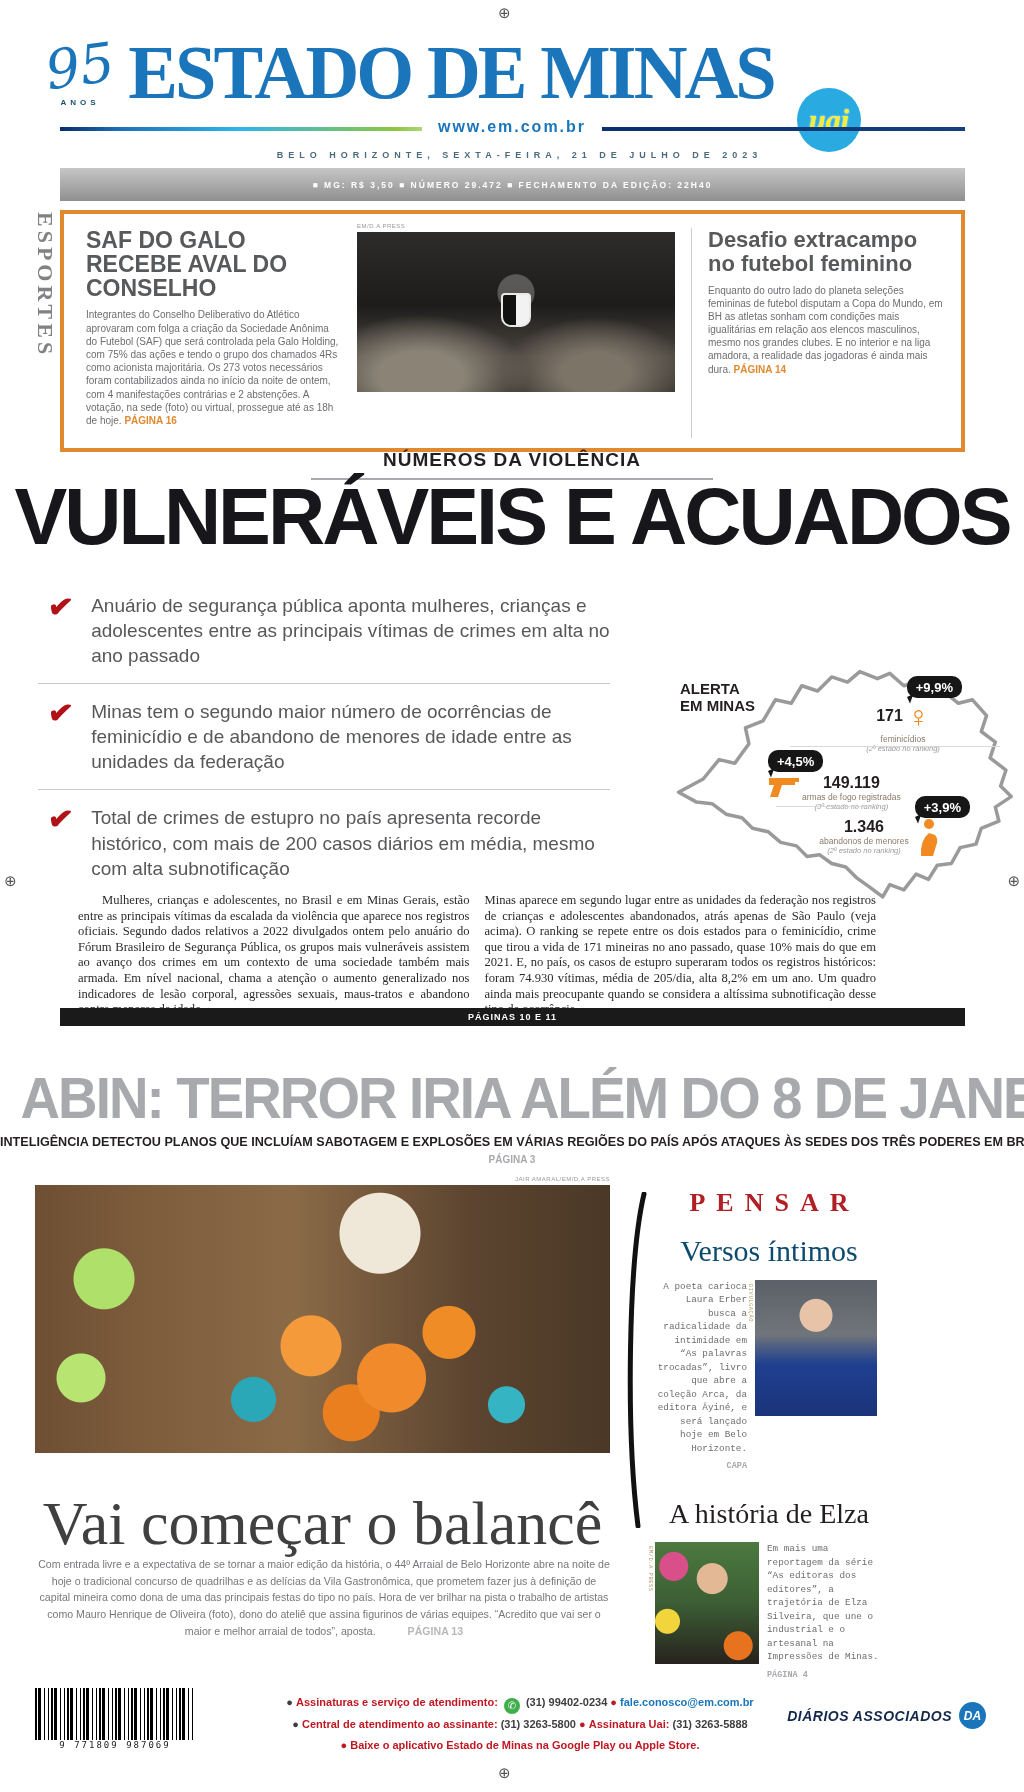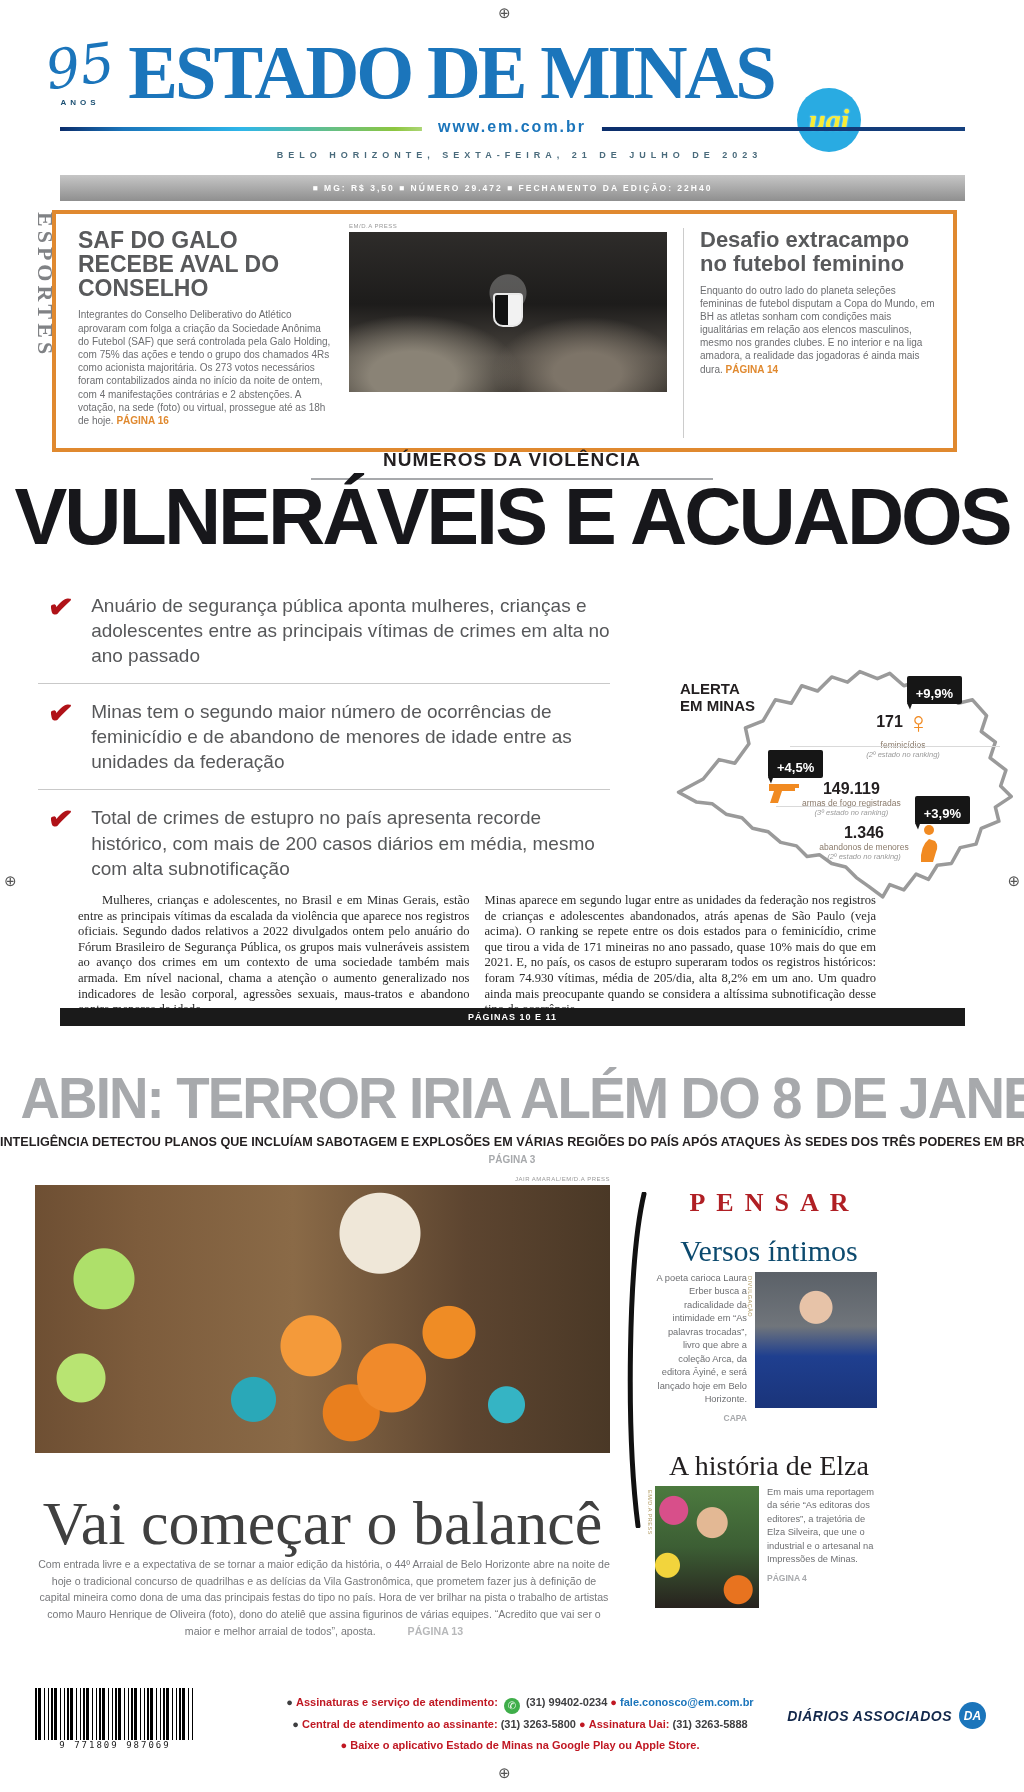--- a/index.html
+++ b/index.html
@@ -18,29 +18,29 @@
   .uai { position:absolute; left:797px; top:88px; width:64px; height:64px; border-radius:50%;
     background:#29abe2; display:flex; align-items:center; justify-content:center;
     font-family:"Liberation Serif", serif; font-style:italic; font-weight:bold; font-size:30px;
     color:#f9ed32; text-shadow:0 0 2px #fff; }
   .rule { position:absolute; left:60px; right:59px; top:127px; height:4px;
     background:linear-gradient(90deg,#0b2d6b,#1b75bb 7%,#2eb6ea 20%,#8dc63f 37%,#eaf5e2 46%,#ffffff 49%,#ffffff 53%,#0b2d6b 57%,#15407e 100%); }
   .site { position:absolute; left:50%; transform:translateX(-50%); top:118px; background:#fff;
     padding:0 16px; color:#1b75bb; font-weight:bold; font-size:16px; letter-spacing:2px; }
   .dateline { position:absolute; left:15px; right:0; top:150px; text-align:center; font-size:9px;
     letter-spacing:5px; color:#4a6b7c; font-weight:bold; }
-  .infobar { position:absolute; left:60px; right:59px; top:168px; height:26px;
+  .infobar { position:absolute; left:60px; right:59px; top:168px; height:33px;
     background:linear-gradient(#c6c6c6,#8f8f8f); color:#fff; font-size:8.5px; font-weight:bold;
-    letter-spacing:2px; display:flex; align-items:center; justify-content:center;margin-top:7px; }
+    letter-spacing:2px; display:flex; align-items:center; justify-content:center; }
 
   
   .sports-label { position:absolute; left:32px; top:212px; writing-mode:vertical-rl;
     font-family:"Liberation Serif", serif; font-weight:bold; font-size:22px; color:#808285;
     letter-spacing:4px; }
-  .sports-box { position:absolute; left:52px; top:210px; width:905px; height:242px;
+  .sports-box { position:absolute; left:60px; top:210px; width:905px; height:242px;
     border:4px solid #e0892f; background:#fff; display:flex; padding:14px 14px 10px 22px; gap:16px; }
   .sports-left { width:255px; }
   .sports-left h2 { font-size:23px; color:#58595b; line-height:1.05; font-weight:bold; margin-bottom:8px; }
   .s-body { font-size:10px; color:#6d6e71; line-height:1.32; }
   .pageref-o { color:#e0892f; font-weight:bold; }
   .sports-photo-wrap { position:relative; width:318px; margin-top:4px; }
   .photo-credit { position:absolute; top:-9px; left:0; font-size:6px; color:#999; letter-spacing:.5px; }
   .sports-photo { width:100%; height:160px;
     background:
       radial-gradient(circle at 50% 38%, rgba(255,255,255,.25) 0 18px, rgba(255,255,255,0) 19px),
@@ -63,21 +63,21 @@
   .bullet { display:flex; gap:18px; padding:15px 0 15px 10px; align-items:flex-start; }
   .bullet + .bullet { border-top:1px solid #c9c9c9; }
   .check { color:#b01218; font-size:30px; line-height:.9; font-weight:bold; transform:rotate(6deg); }
   .bullet p { font-size:19px; color:#57585a; line-height:1.32; font-weight:500; }
 
   .map-wrap { position:absolute; left:640px; top:638px; width:384px; height:282px; }
   .map-wrap svg.mg { position:absolute; left:28px; top:8px; }
   .alerta { position:absolute; left:40px; top:42px; font-size:15px; font-weight:800; color:#231f20; line-height:1.15; }
   .stat { position:absolute; text-align:center; }
   .badge { display:inline-block; background:#161616; color:#fff; font-weight:800; font-size:13px;
-    padding:10px 9px 3px; border-radius:2px; position:relative; }
+    padding:4px 9px 3px; border-radius:10px; position:relative; }
   .badge::after { content:""; position:absolute; left:-5px; bottom:-4px;
     border:5px solid transparent; border-right-color:#161616; transform:rotate(20deg); }
   .stat .val { font-size:16px; font-weight:800; color:#231f20; }
   .stat .lab { font-size:8.5px; color:#8a7a6a; }
   .stat .note { font-size:7.5px; color:#9a9a9a; font-style:italic; }
   .oicon { color:#f18a21; font-weight:bold; }
   .map-sep { position:absolute; height:1px; background:#d9d9d9; }
 
   .cols { position:absolute; left:78px; top:893px; width:798px; display:flex; gap:15px;
     font-family:"Liberation Serif", serif; font-size:12.6px; color:#2b2b2b; line-height:1.24; text-align:justify; }
@@ -116,21 +116,21 @@
     font-size:10.6px; color:#77787b; line-height:1.58; }
   .pageref-g { color:#b7b8ba; font-weight:bold;padding-left:29px; }
 
   
   .swash { position:absolute; left:624px; top:1192px; }
   .pensar { position:absolute; left:655px; top:1188px; width:228px; }
   .pensar-logo { text-align:center; font-family:"Liberation Serif", serif; font-weight:bold;
     font-size:26px; color:#b01f24; letter-spacing:11px; text-indent:11px; }
   .pen-h1 { text-align:center; font-family:"Liberation Serif", serif; font-size:30px; color:#0c4a6e;
     margin-top:16px; font-weight:500; }
-  .pen-row { display:flex; gap:8px; margin-top:4px; }
+  .pen-row { display:flex; gap:8px; margin-top:12px;font-family:Liberation Mono, monospace; }
   .pen-txt { width:92px; font-size:9.3px; color:#6d6e71; line-height:1.45; text-align:right; }
   .pen-txt.left { text-align:left; width:auto; flex:1; }
   .portrait { position:relative; }
   .portrait .vcred { position:absolute; left:-8px; top:4px; writing-mode:vertical-rl;
     font-size:5.5px; color:#b09a60; letter-spacing:.5px; }
   .p1 { width:122px; height:136px;
     background:
       radial-gradient(circle at 50% 26%, #e7c3a8 0 16px, transparent 17px),
       linear-gradient(180deg,#5b6168 0%,#70757b 40%,#1f3f8f 62%,#1a347a 100%); }
   .p2 { width:104px; height:122px;

